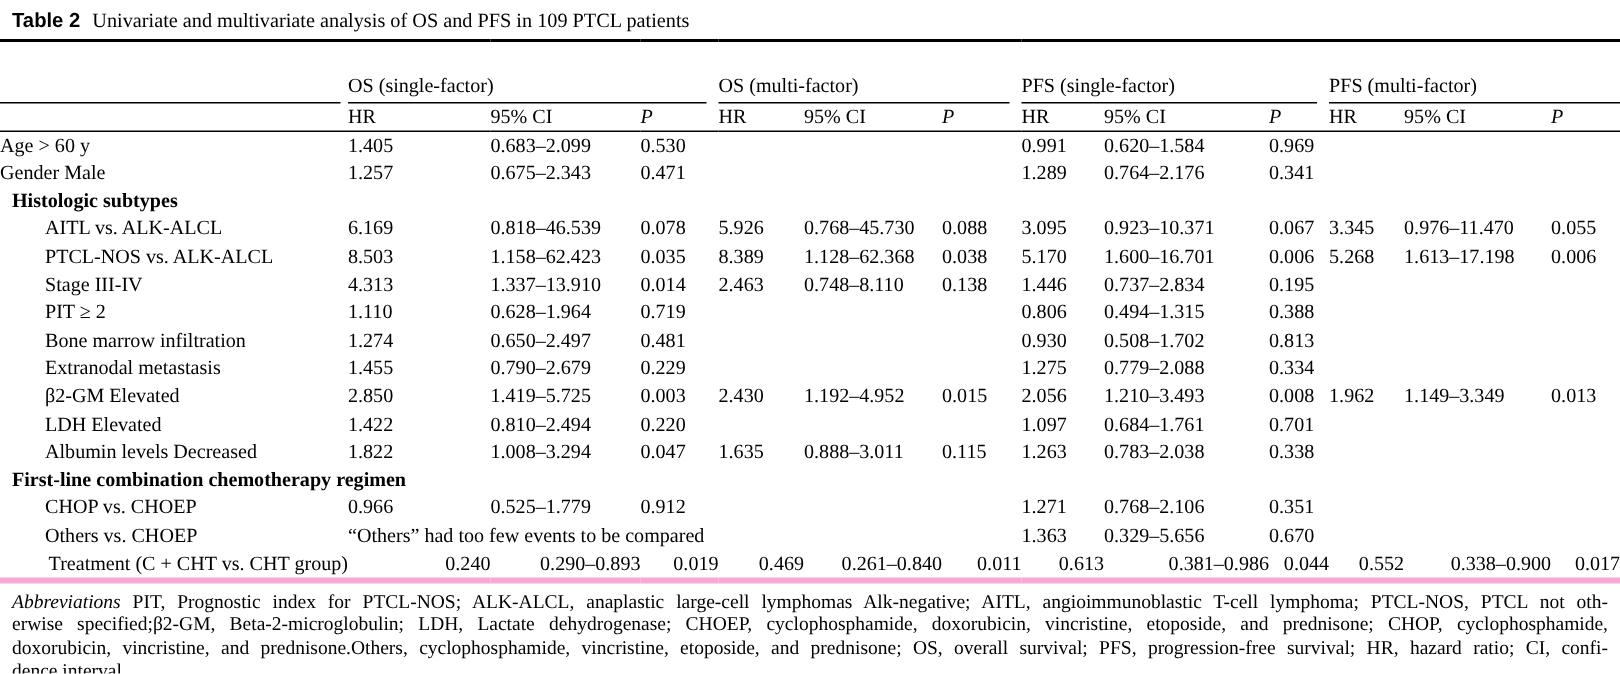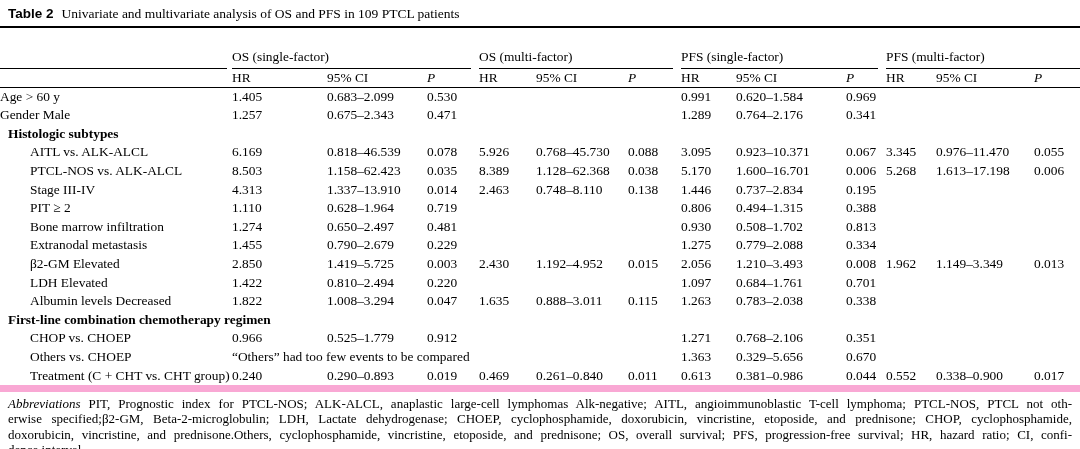--- a/index.html
+++ b/index.html
@@ -28,21 +28,21 @@
     border-bottom:1px solid #000; padding-bottom:1px; margin-right:8px;
   }
   thead .grp-row th.lab-h .rule { margin-right:5px; height:100%; }
   thead .sub-row th { border-bottom:1px solid #000; line-height:18px; }
   thead .sub-row th.p-h, .p-h { font-style:italic; }
   td.lab { padding-left:8px; }
   td.lab.indent { padding-left:30px; }
   td.lab.section { font-weight:bold; padding-left:8px; }
   td.b { font-weight:bold; }
   td.note { white-space:normal; line-height:18.6px; }
-  tbody tr:last-child td { border-bottom:7px solid #f9a8d4; }
+  tbody tr:last-child td { border-bottom:4px solid #f9a8d4;text-align:right; }
   .footnote {
     font-size:13px; line-height:15.2px; padding:4px 8px 0 8px; width:1064px;
   }
   .fn-line { text-align:justify; text-align-last:justify; }
   .fn-line.last { text-align:center; text-align-last:left;font-family:Liberation Serif, serif; }
   .fn-label { font-style:italic; }
 </style>
 </head>
 <body>
 

